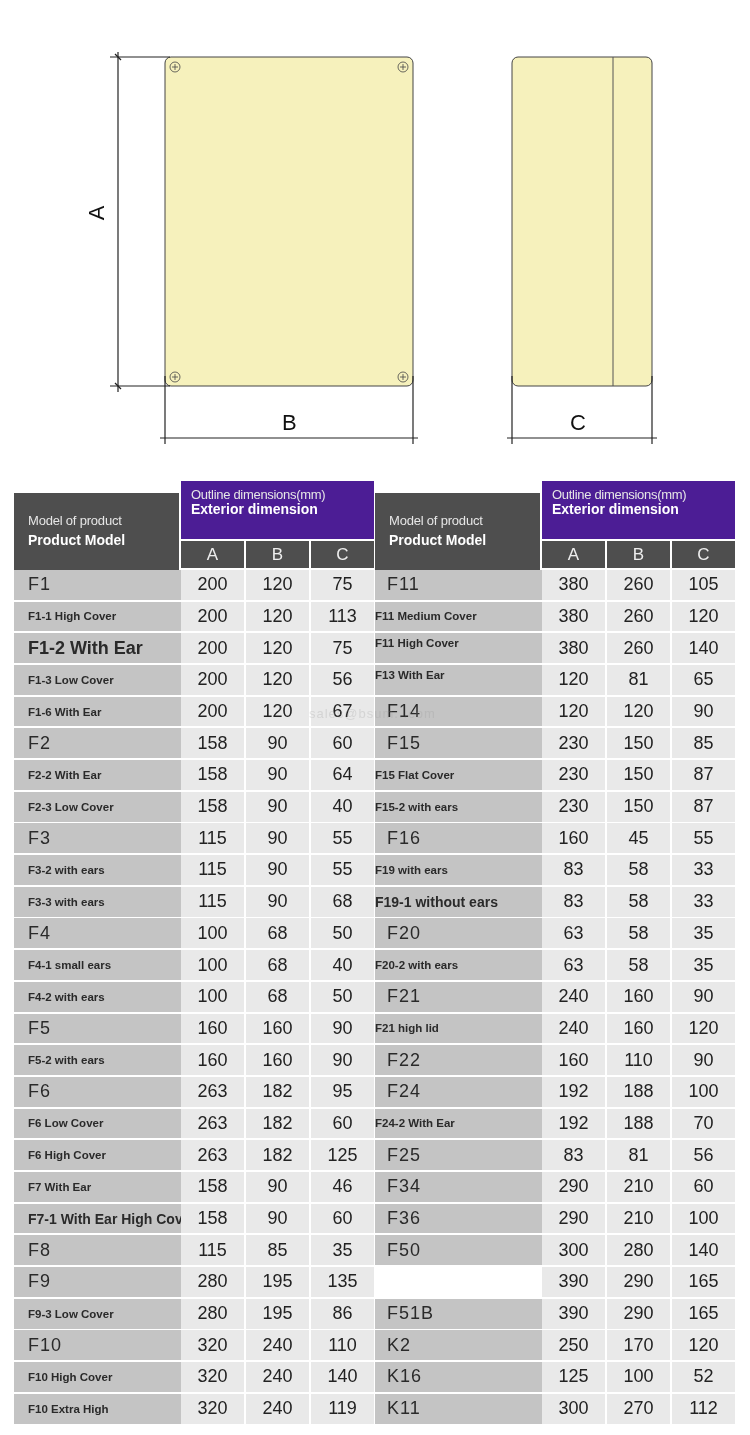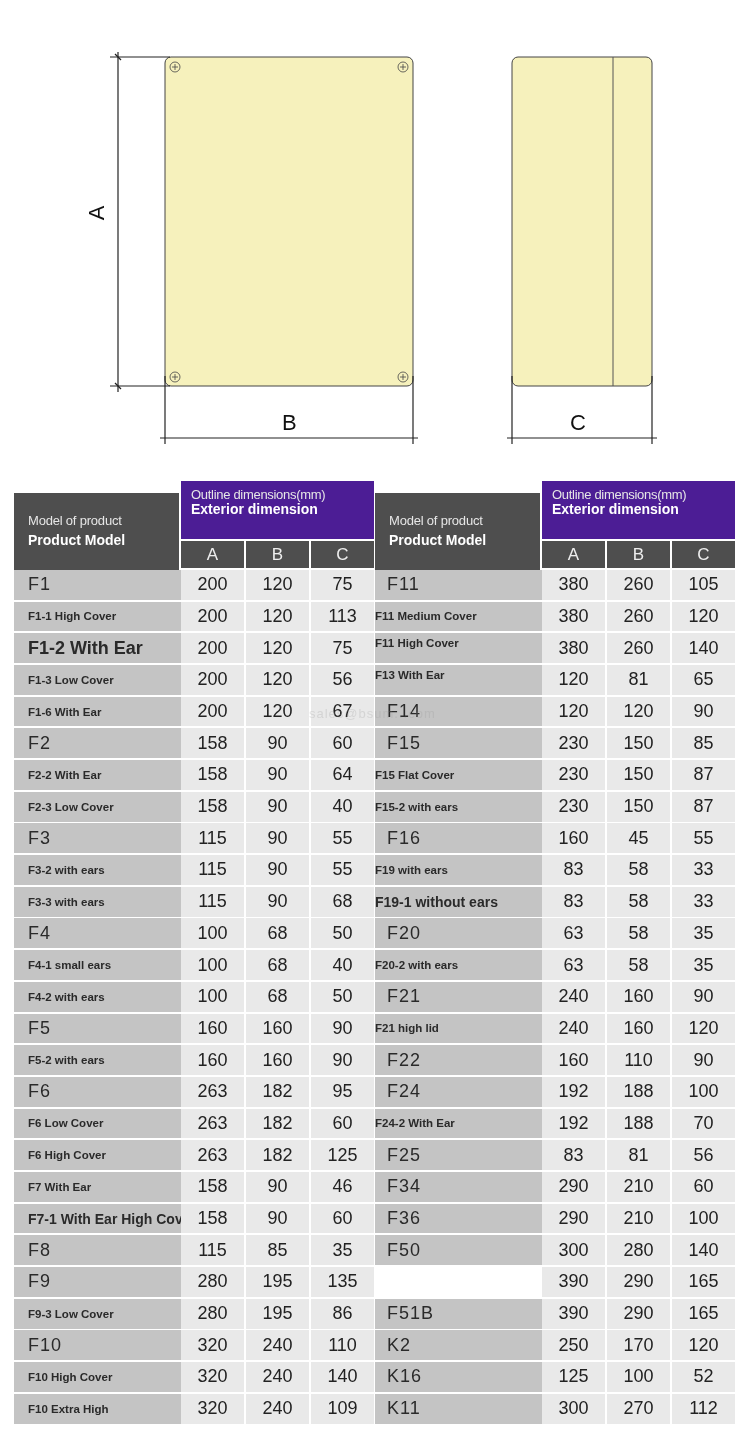--- a/index.html
+++ b/index.html
@@ -268,21 +268,21 @@
         <div class="row">
           <div class="m sub">F10 High Cover</div>
           <div class="v a">320</div>
           <div class="v b">240</div>
           <div class="v c">140</div>
         </div>
         <div class="row">
           <div class="m sub">F10 Extra High</div>
           <div class="v a">320</div>
           <div class="v b">240</div>
-          <div class="v c">109</div>
+          <div class="v c">119</div>
         </div>
       </div>
   </div>
 
   <div class="half right">
     <div class="hdr">
       <div class="model-cell">
         <span class="en-light">Model of product</span>
         <span class="en-bold">Product Model</span>
       </div>

